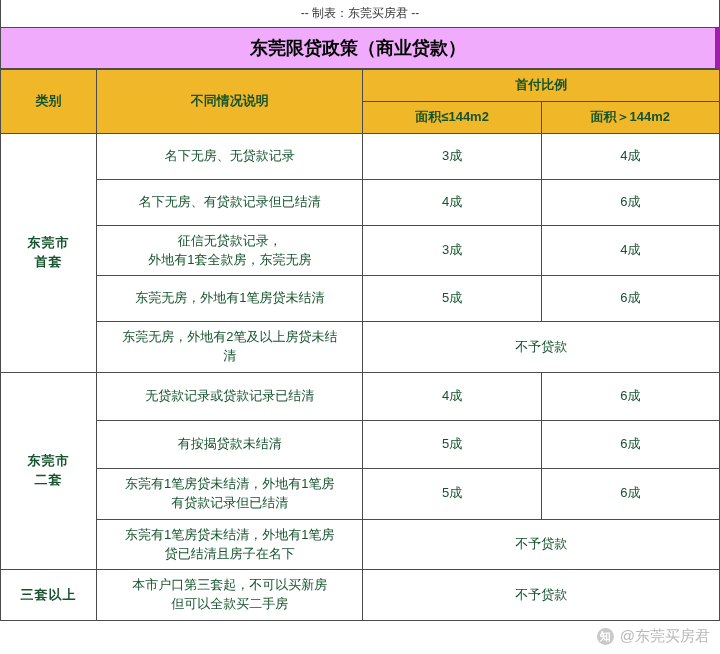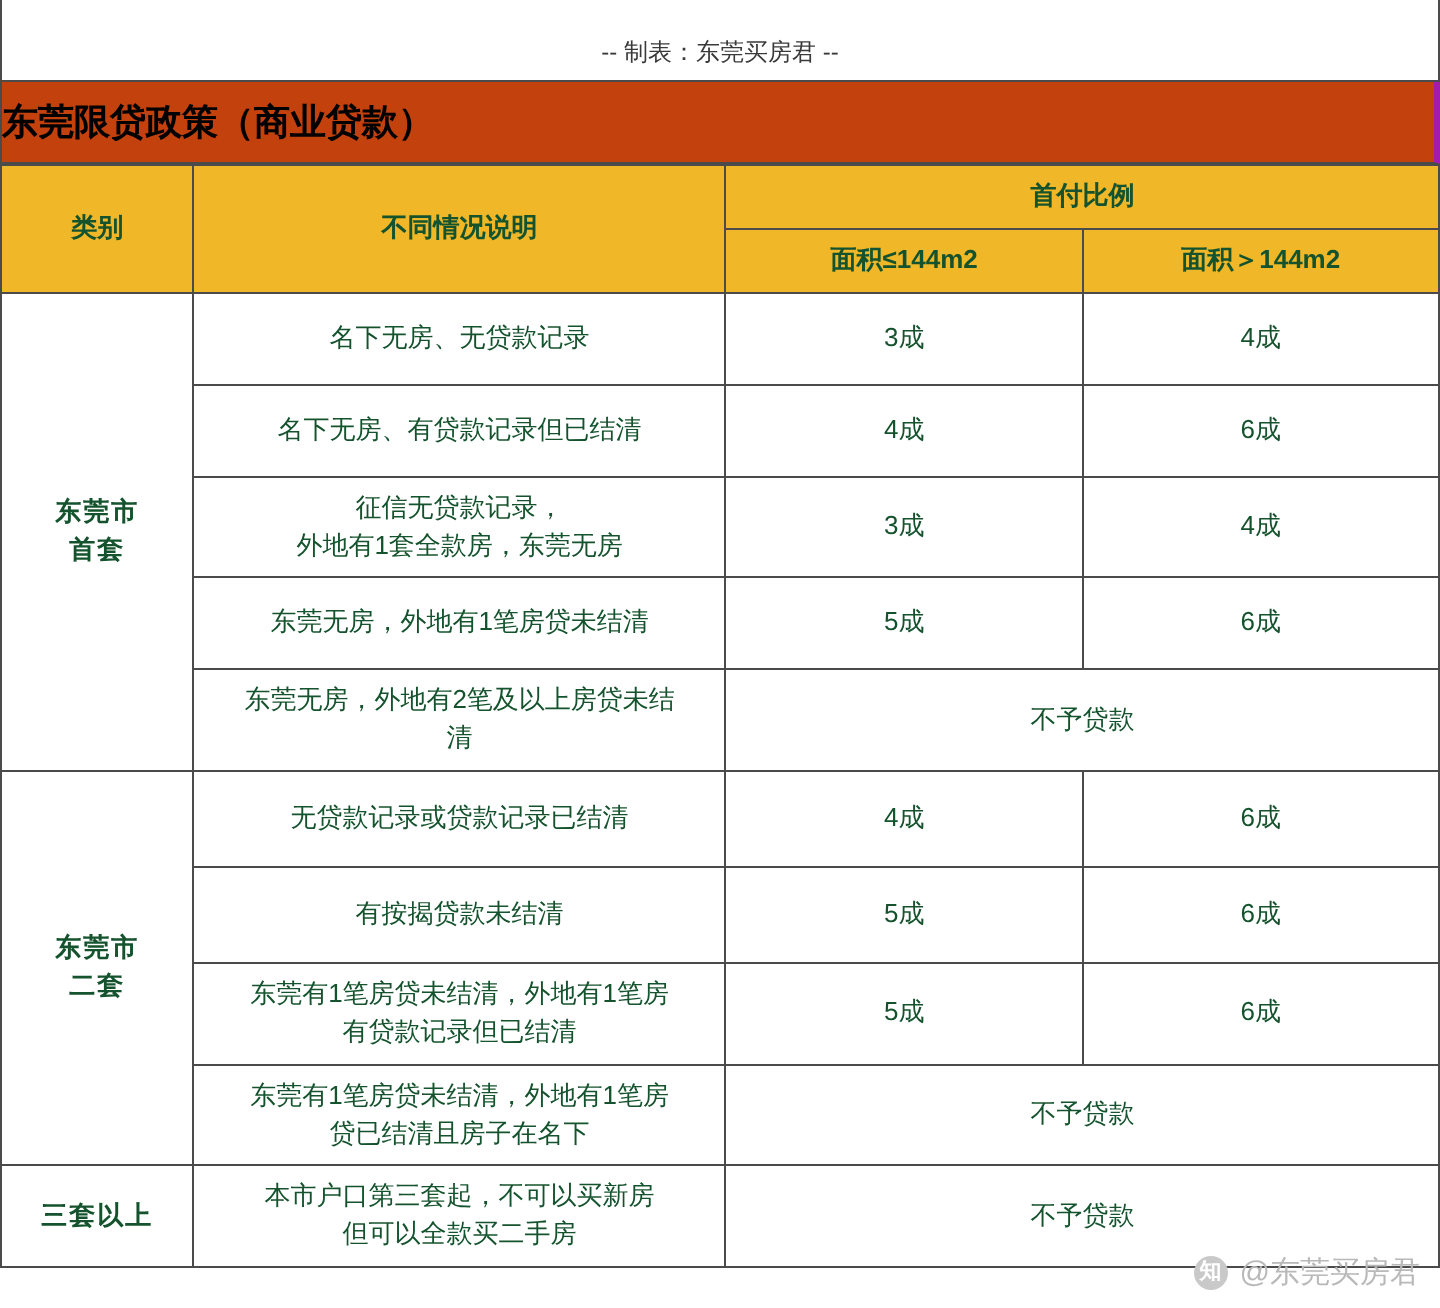--- a/index.html
+++ b/index.html
@@ -31,35 +31,35 @@
     padding: 9px 0 7px 0;
     border: 1px solid #4b4b4b;
     border-bottom: none;
     box-sizing: border-box;
   }
   .subtitle-bar {
     background: #ffffff;
     color: #3a3a3a;
     text-align: center;
     font-size: 12px;
-    padding: 18px 0 5px 0;
+    padding: 5px 0 5px 0;
     border-left: 1px solid #4b4b4b;
     border-right: 1px solid #4b4b4b;
     border-bottom: 1px solid #4b4b4b;
     box-sizing: border-box;
   }
   .section-bar {
-    background: #c2410c;
+    background: #f0abfc;
     color: #000000;
-    text-align: left;
+    text-align: center;
     font-size: 18px;
     font-weight: bold;
     padding: 8px 0 8px 0;
     border-left: 1px solid #4b4b4b;
-    border-right: 3px solid #a21caf;
+    border-right: 5px solid #a21caf;
     border-bottom: 1px solid #4b4b4b;
     box-sizing: border-box;
   }
   table.policy {
     width: 720px;
     border-collapse: collapse;
     table-layout: fixed;
   }
   table.policy td, table.policy th {
     border: 1px solid #4b4b4b;

